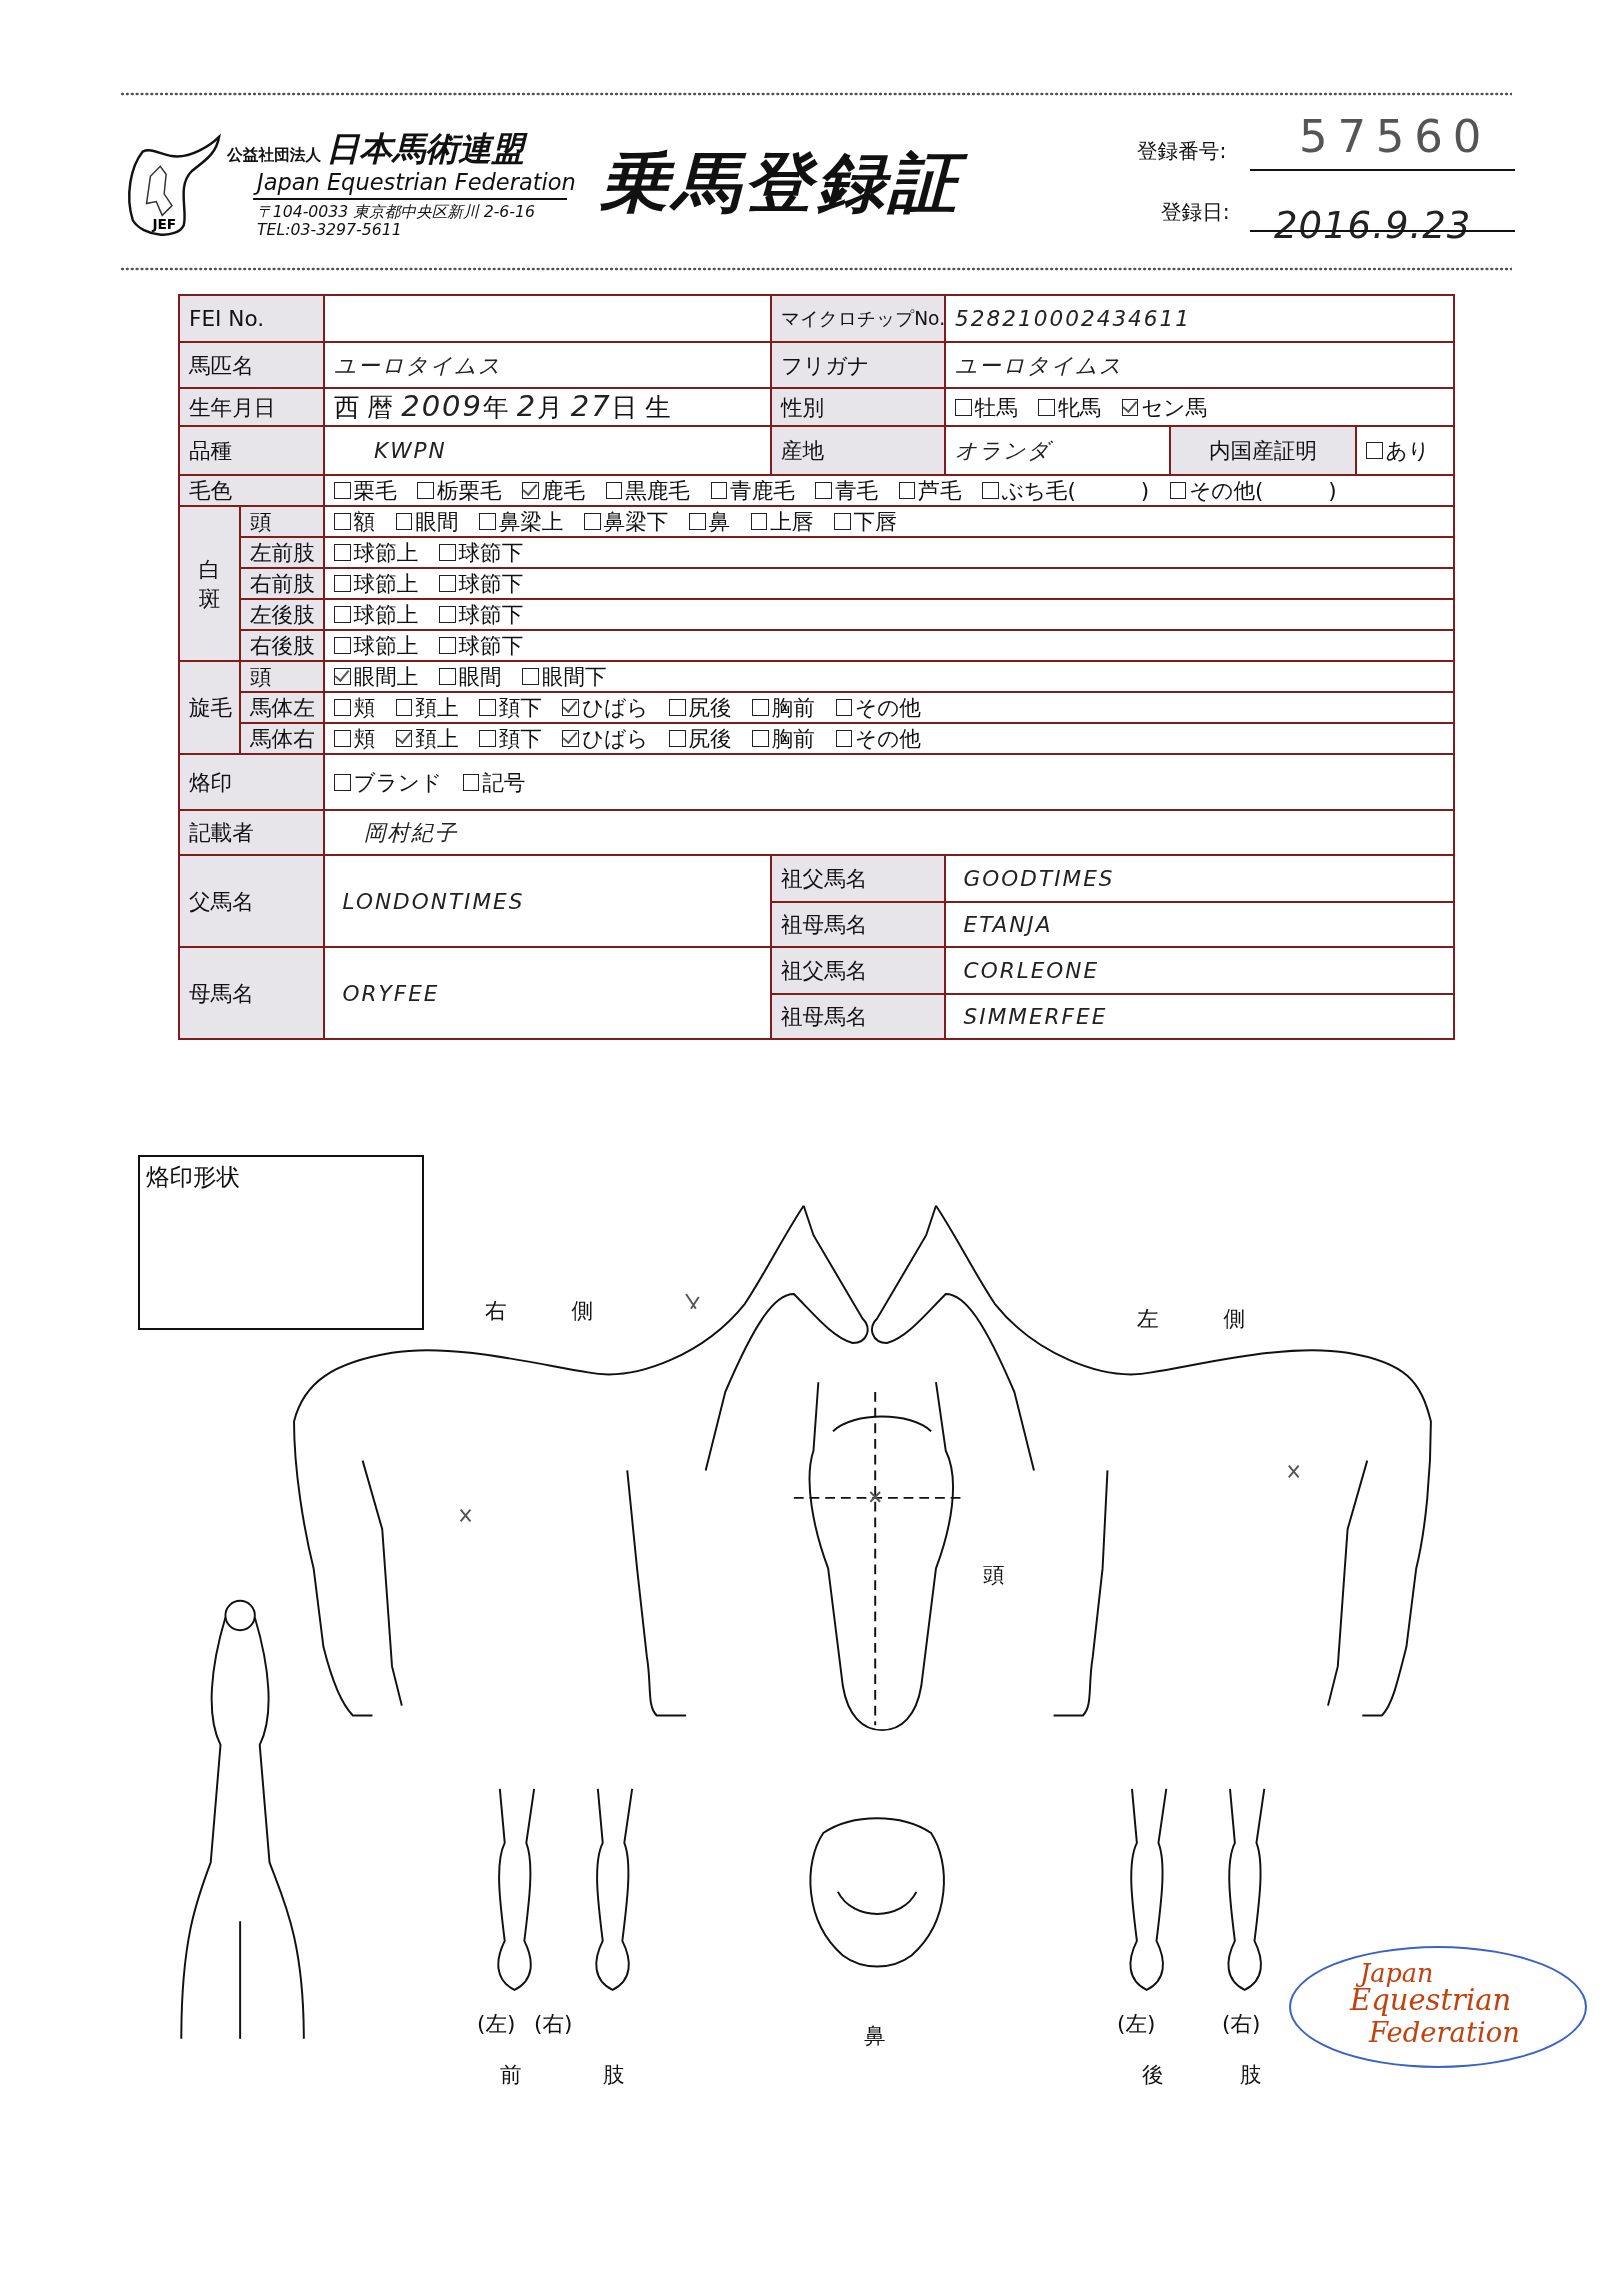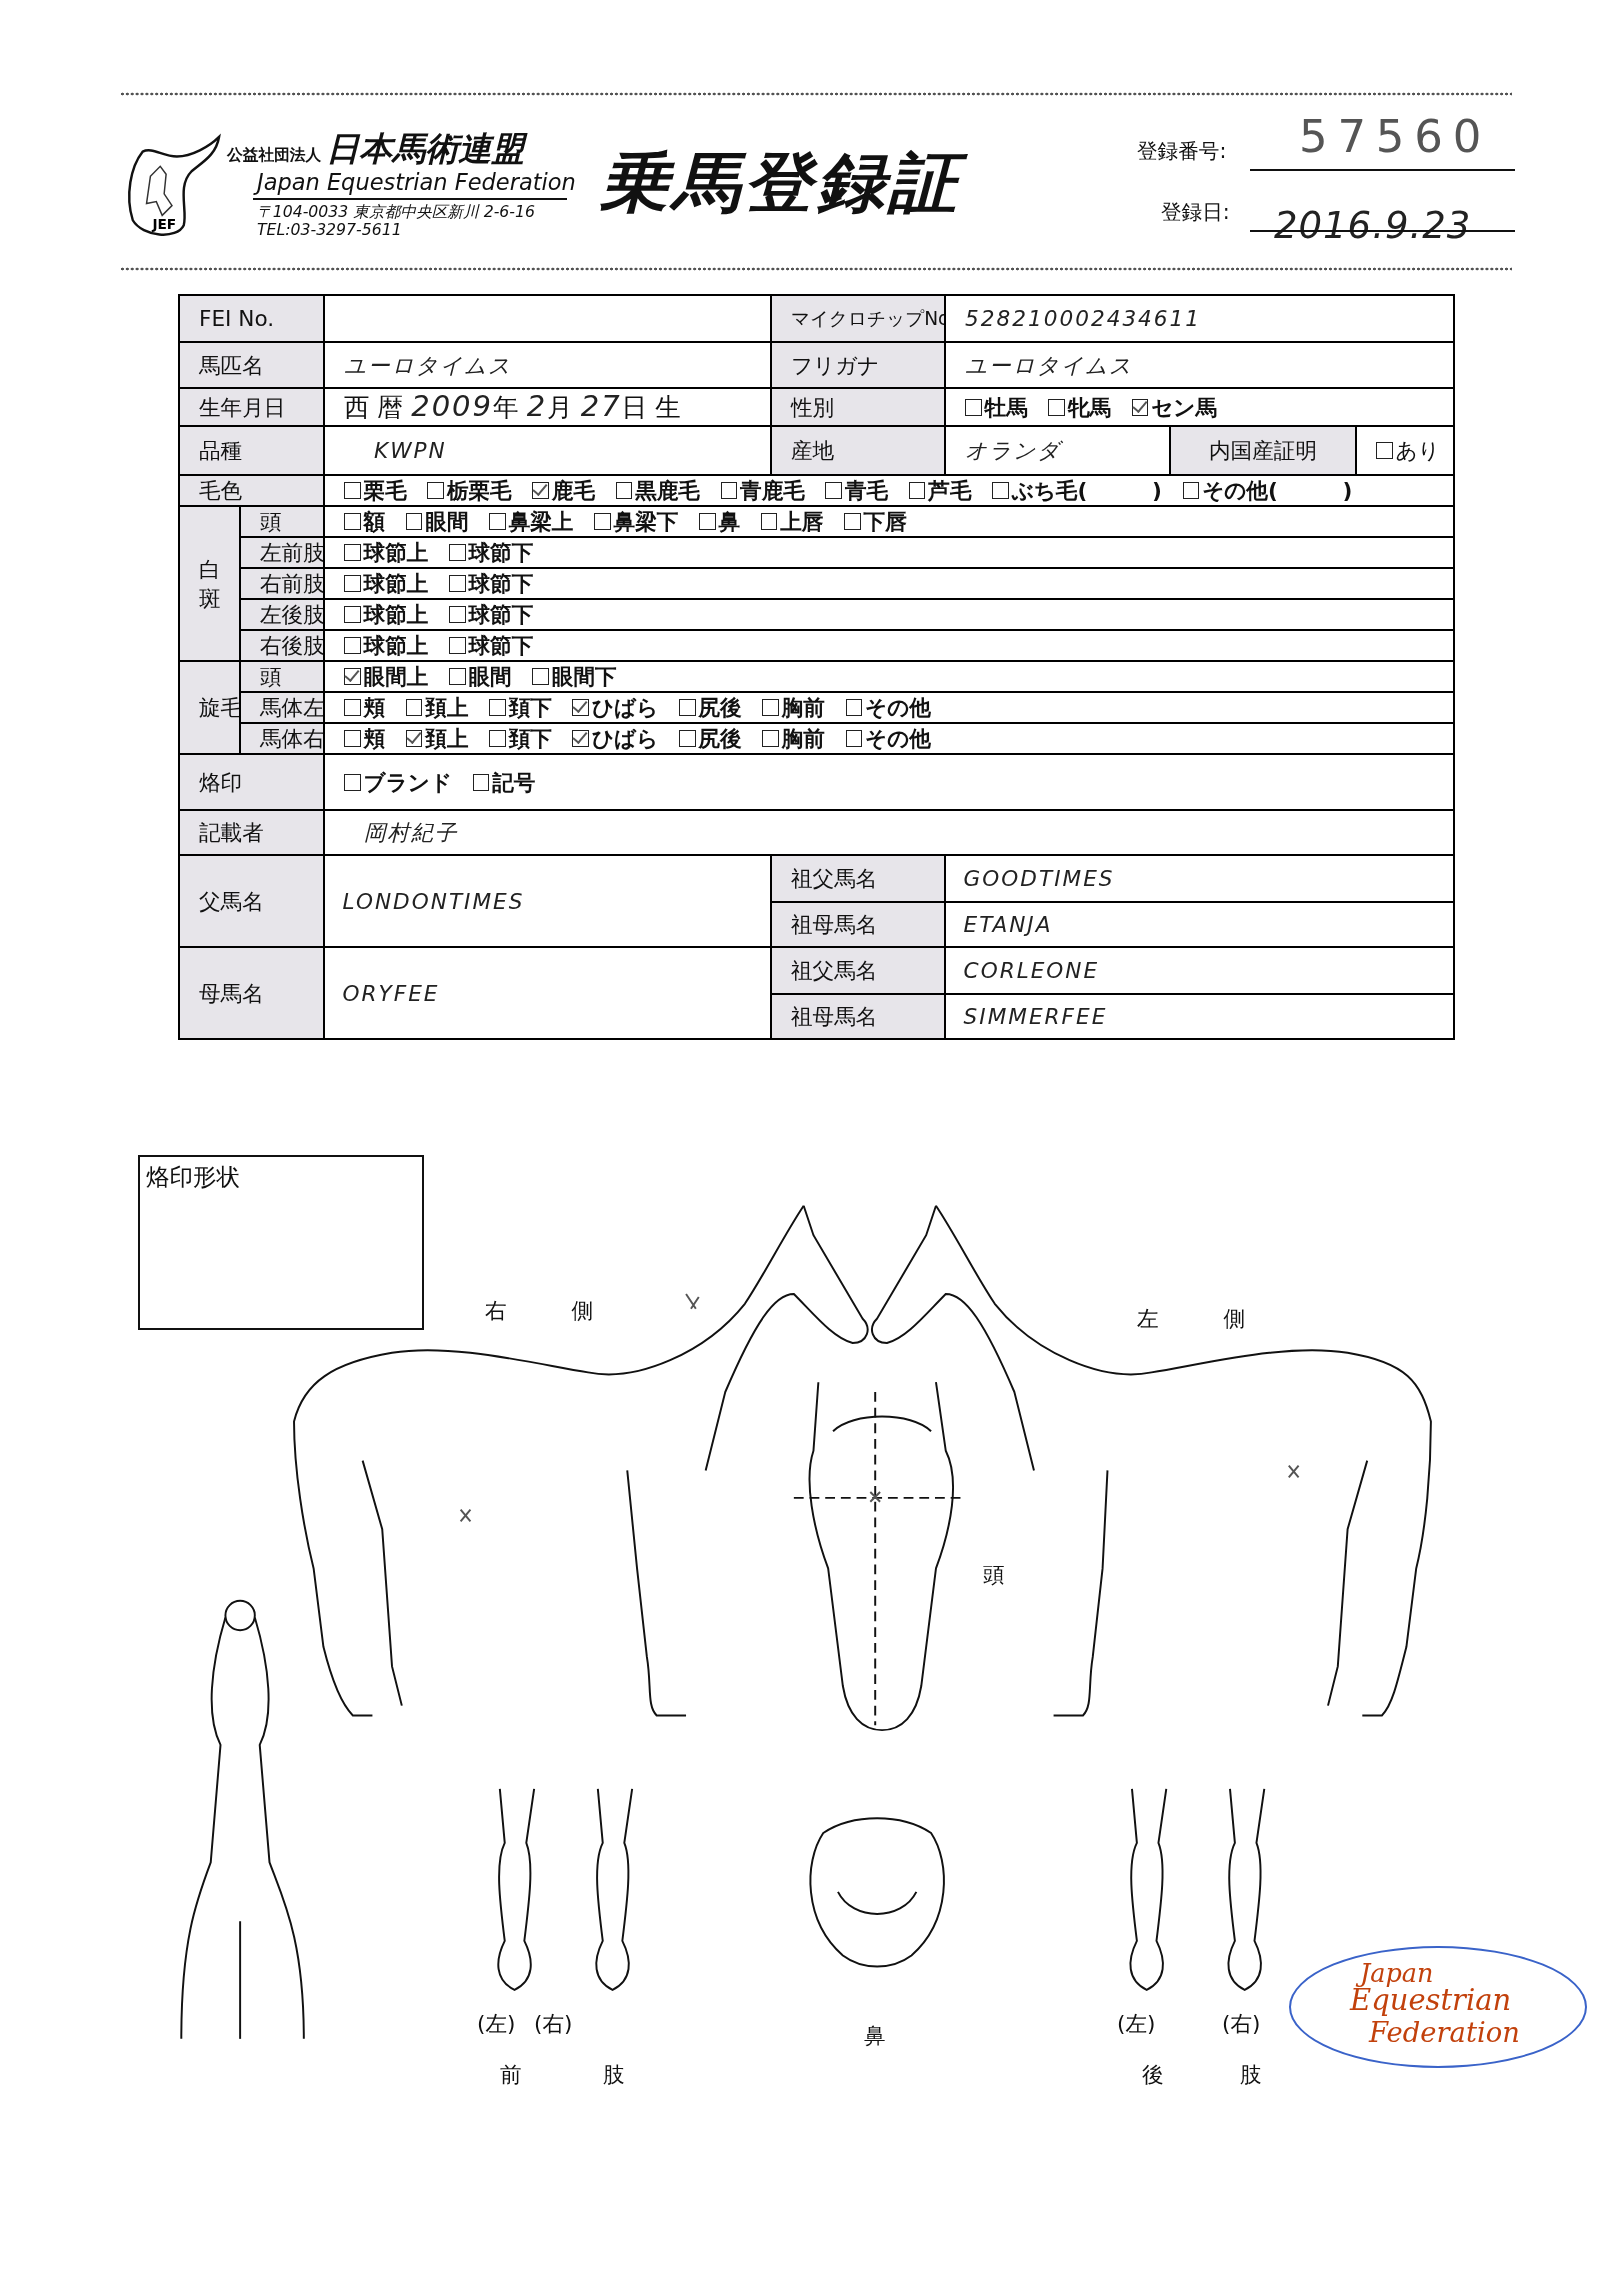--- a/index.html
+++ b/index.html
@@ -4,26 +4,26 @@
 <style>
   html,body{margin:0;padding:0;background:#fff;}
   body{width:1623px;height:2293px;position:relative;overflow:hidden;font-family:"DejaVu Sans","Liberation Sans",sans-serif;color:#111;}
   .abs{position:absolute;}
   .stars{position:absolute;left:120px;width:1392px;height:7.8px;
     background-image:radial-gradient(circle,#333 1.2px,transparent 1.6px);
     background-size:4.9px 7.8px;opacity:.85;}
   .hand{font-family:"DejaVu Sans",sans-serif;font-style:italic;color:#222;letter-spacing:1px;}
   .title{font-family:"DejaVu Sans",sans-serif;font-weight:bold;font-style:italic;font-size:65px;letter-spacing:3.9px;transform:scaleX(1.05);}
   table.reg{position:absolute;left:178px;top:294px;width:1276px;border-collapse:collapse;table-layout:fixed;}
-  table.reg td{border:2px solid #000000;padding:0 19px;font-size:21.6px;height:27.4px;white-space:nowrap;overflow:hidden;}
+  table.reg td{border:2px solid #7f1d1d;padding:0 9px;font-size:21.6px;height:27.4px;white-space:nowrap;overflow:hidden;}
   td.lbl{background:#e7e5ea;}
   td.val{background:#fff;}
   .cb{display:inline-block;width:14.7px;height:14.7px;border:1.6px solid #222;vertical-align:-1px;margin-right:2.9px;position:relative;}
   .cb.on::after{content:"";position:absolute;left:2.9px;top:-2px;width:5.9px;height:11.8px;border:solid #555;border-width:0 2px 2px 0;transform:rotate(40deg);}
-  .opt{display:inline-block;margin-right:13.7px;font-weight:bold;}
+  .opt{display:inline-block;margin-right:13.7px;}
   .hw{font-size:29px;font-style:italic;color:#222;letter-spacing:2px;border-radius:17px;}
   .lgtxt{font-size:21.6px;}
   .brandbox{position:absolute;left:138px;top:1155px;width:282px;height:171px;border:2px solid #111;}
   .stamp{position:absolute;left:1289px;top:1946px;width:294px;height:118px;border:2.9px double #3a63c9;border-radius:50%;color:#c2410c;}
 </style>
 </head>
 <body>
 
 <div class="stars" style="top:90px;"></div>
 <div class="stars" style="top:265px;"></div>

